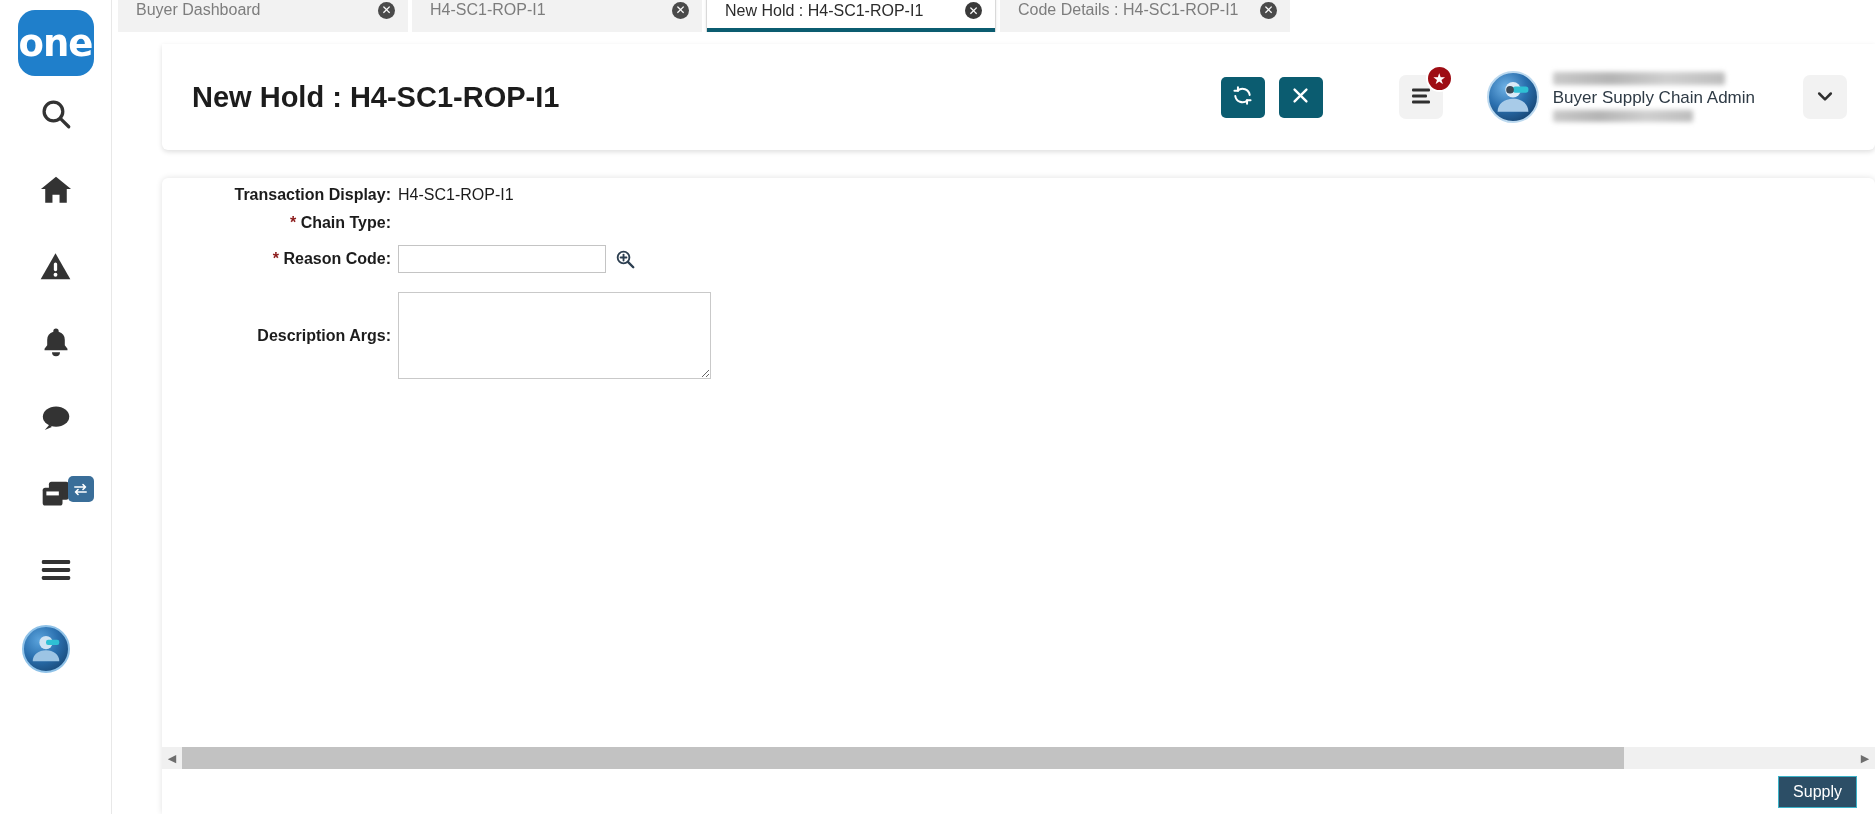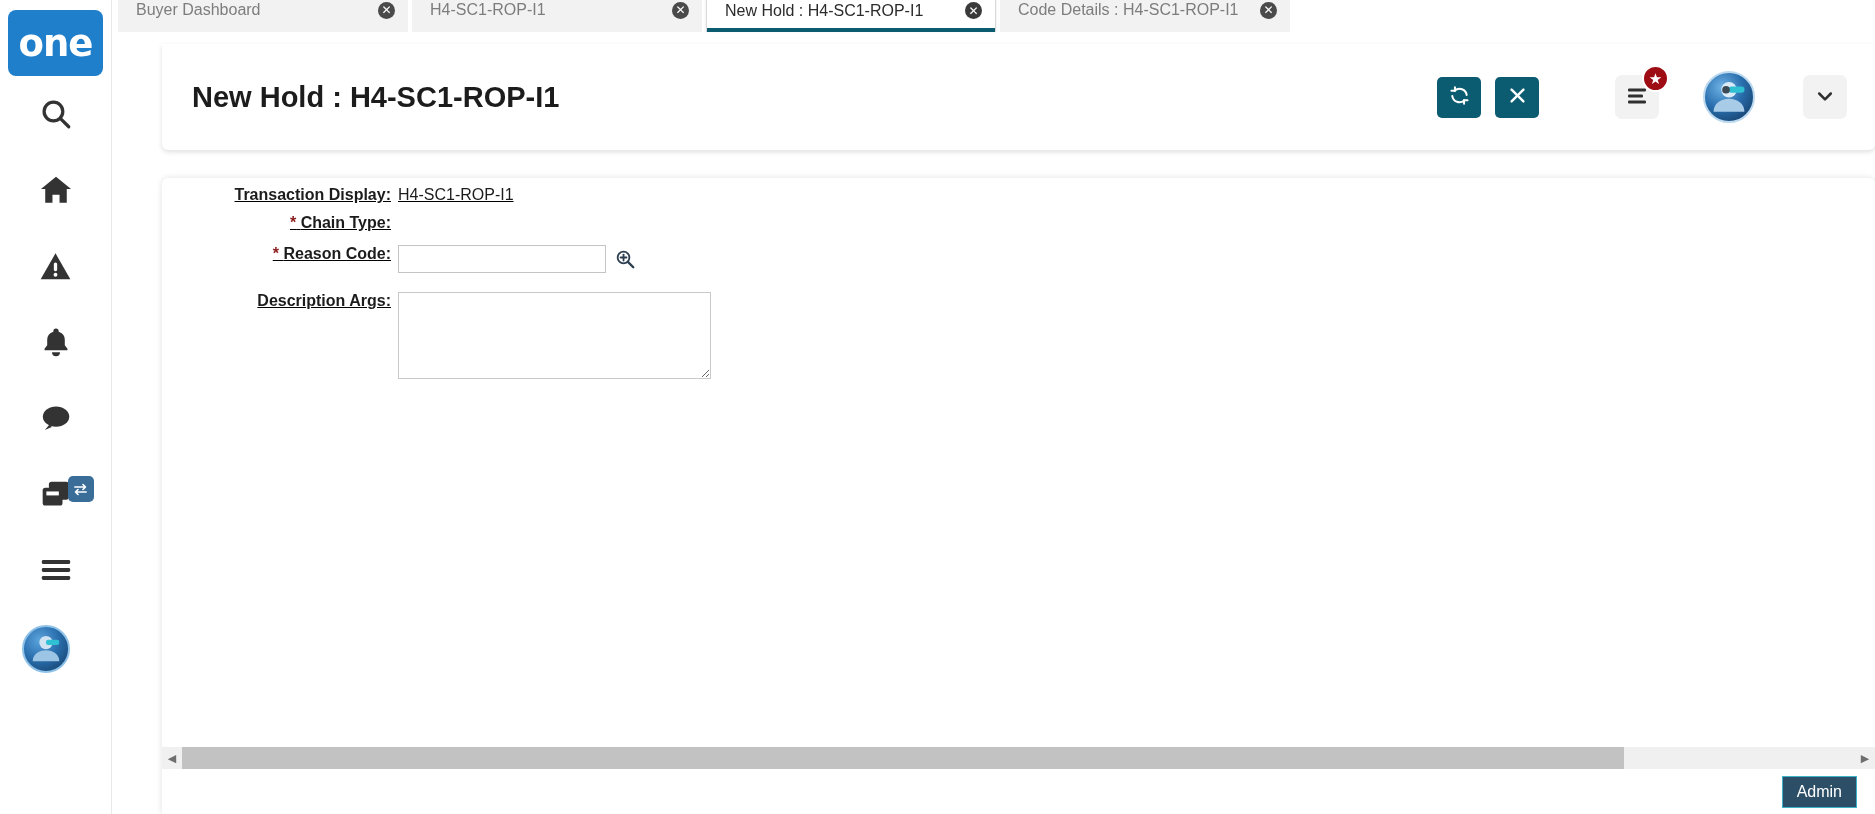--- a/index.html
+++ b/index.html
@@ -13,22 +13,22 @@
 
   
   #left-rail {
     position: absolute; left: 0; top: 0;
     width: 112px; height: 814px;
     background: #ffffff;
     border-right: 1px solid #e8e8e8;
     display: flex; flex-direction: column; align-items: center;
   }
   #brand-logo {
-    width: 95px; height: 66px; margin-top: 10px;
-    background: #1F7FCB; border-radius: 8px;
+    width: 76px; height: 66px; margin-top: 10px;
+    background: #1F7FCB; border-radius: 17px;
     display: flex; align-items: center; justify-content: center;
     color: #fff; font-size: 37px; font-weight: 700; letter-spacing: -1px;
     font-family: "DejaVu Sans", sans-serif;
   }
   .rail-icon {
     width: 112px; height: 76px;
     display: flex; align-items: center; justify-content: center;
     position: relative; color: #333;
   }
   .rail-icon svg { display: block; }
@@ -158,22 +158,22 @@
     position: absolute; left: 162px; top: 178px;
     width: 1713px; height: 636px;
     background: #ffffff;
     border-radius: 6px 6px 0 0;
     box-shadow: 0 0 6px rgba(0,0,0,0.12);
     overflow: hidden;
   }
   #form-area { position: relative; height: 553px; }
 
   .form-row {
-    position: absolute; display: flex; align-items: flex-start;
-    left: 0; width: 700px; text-decoration: underline;
+    position: absolute; display: flex; align-items: center;
+    left: 0; width: 700px;
   }
   .form-label {
     width: 236px; text-align: right; padding-right: 7px;
     font-size: 16px; font-weight: 700; color: #1c1c1c;
     white-space: nowrap;
   }
   .req-star { color: #8B1A1A; font-weight: 700; }
   .form-value { font-size: 16px; color: #1c1c1c; }
 
   .select-box {
@@ -389,20 +389,25 @@
     <div id="user-block">
       <div id="user-avatar">
         <span>
           <svg width="42" height="42" viewBox="0 0 24 24">
             <circle cx="12" cy="9" r="4.4" fill="#dbeaf7"></circle>
             <path d="M3.2 21.6c0-4.6 4-7.4 8.8-7.4s8.8 2.8 8.8 7.4z" fill="#a8cbe8"></path>
             <rect x="11.8" y="7.2" width="9" height="3.5" rx="1.5" fill="#2fc0d4"></rect>
             <circle cx="10.3" cy="9" r="2.2" fill="#3c4a57"></circle>
           </svg>
         </span>
+      </div>
+      <div id="user-text">
+        <div id="user-name-redacted" class="redacted"></div>
+        <div id="user-role">Buyer Supply Chain Admin</div>
+        <div id="user-id-redacted" class="redacted"></div>
       </div>
     </div>
 
     <button id="user-caret-btn">
       <span>
         <svg width="20" height="20" viewBox="0 0 24 24" fill="none" stroke="#2f2f2f" stroke-width="3" stroke-linecap="round" stroke-linejoin="round">
           <polyline points="5,9 12,16 19,9"></polyline>
         </svg>
       </span>
     </button>
@@ -449,15 +454,15 @@
 
   <div id="hscroll">
     <span class="hscroll-arrow">◀</span>
     <div id="hscroll-track">
       <div id="hscroll-thumb"></div>
     </div>
     <span class="hscroll-arrow">▶</span>
   </div>
 
   <div id="panel-footer">
-    <button id="create-btn">Admin</button>
+    <button id="create-btn">Supply</button>
   </div>
 </div>
 
 </body></html>

